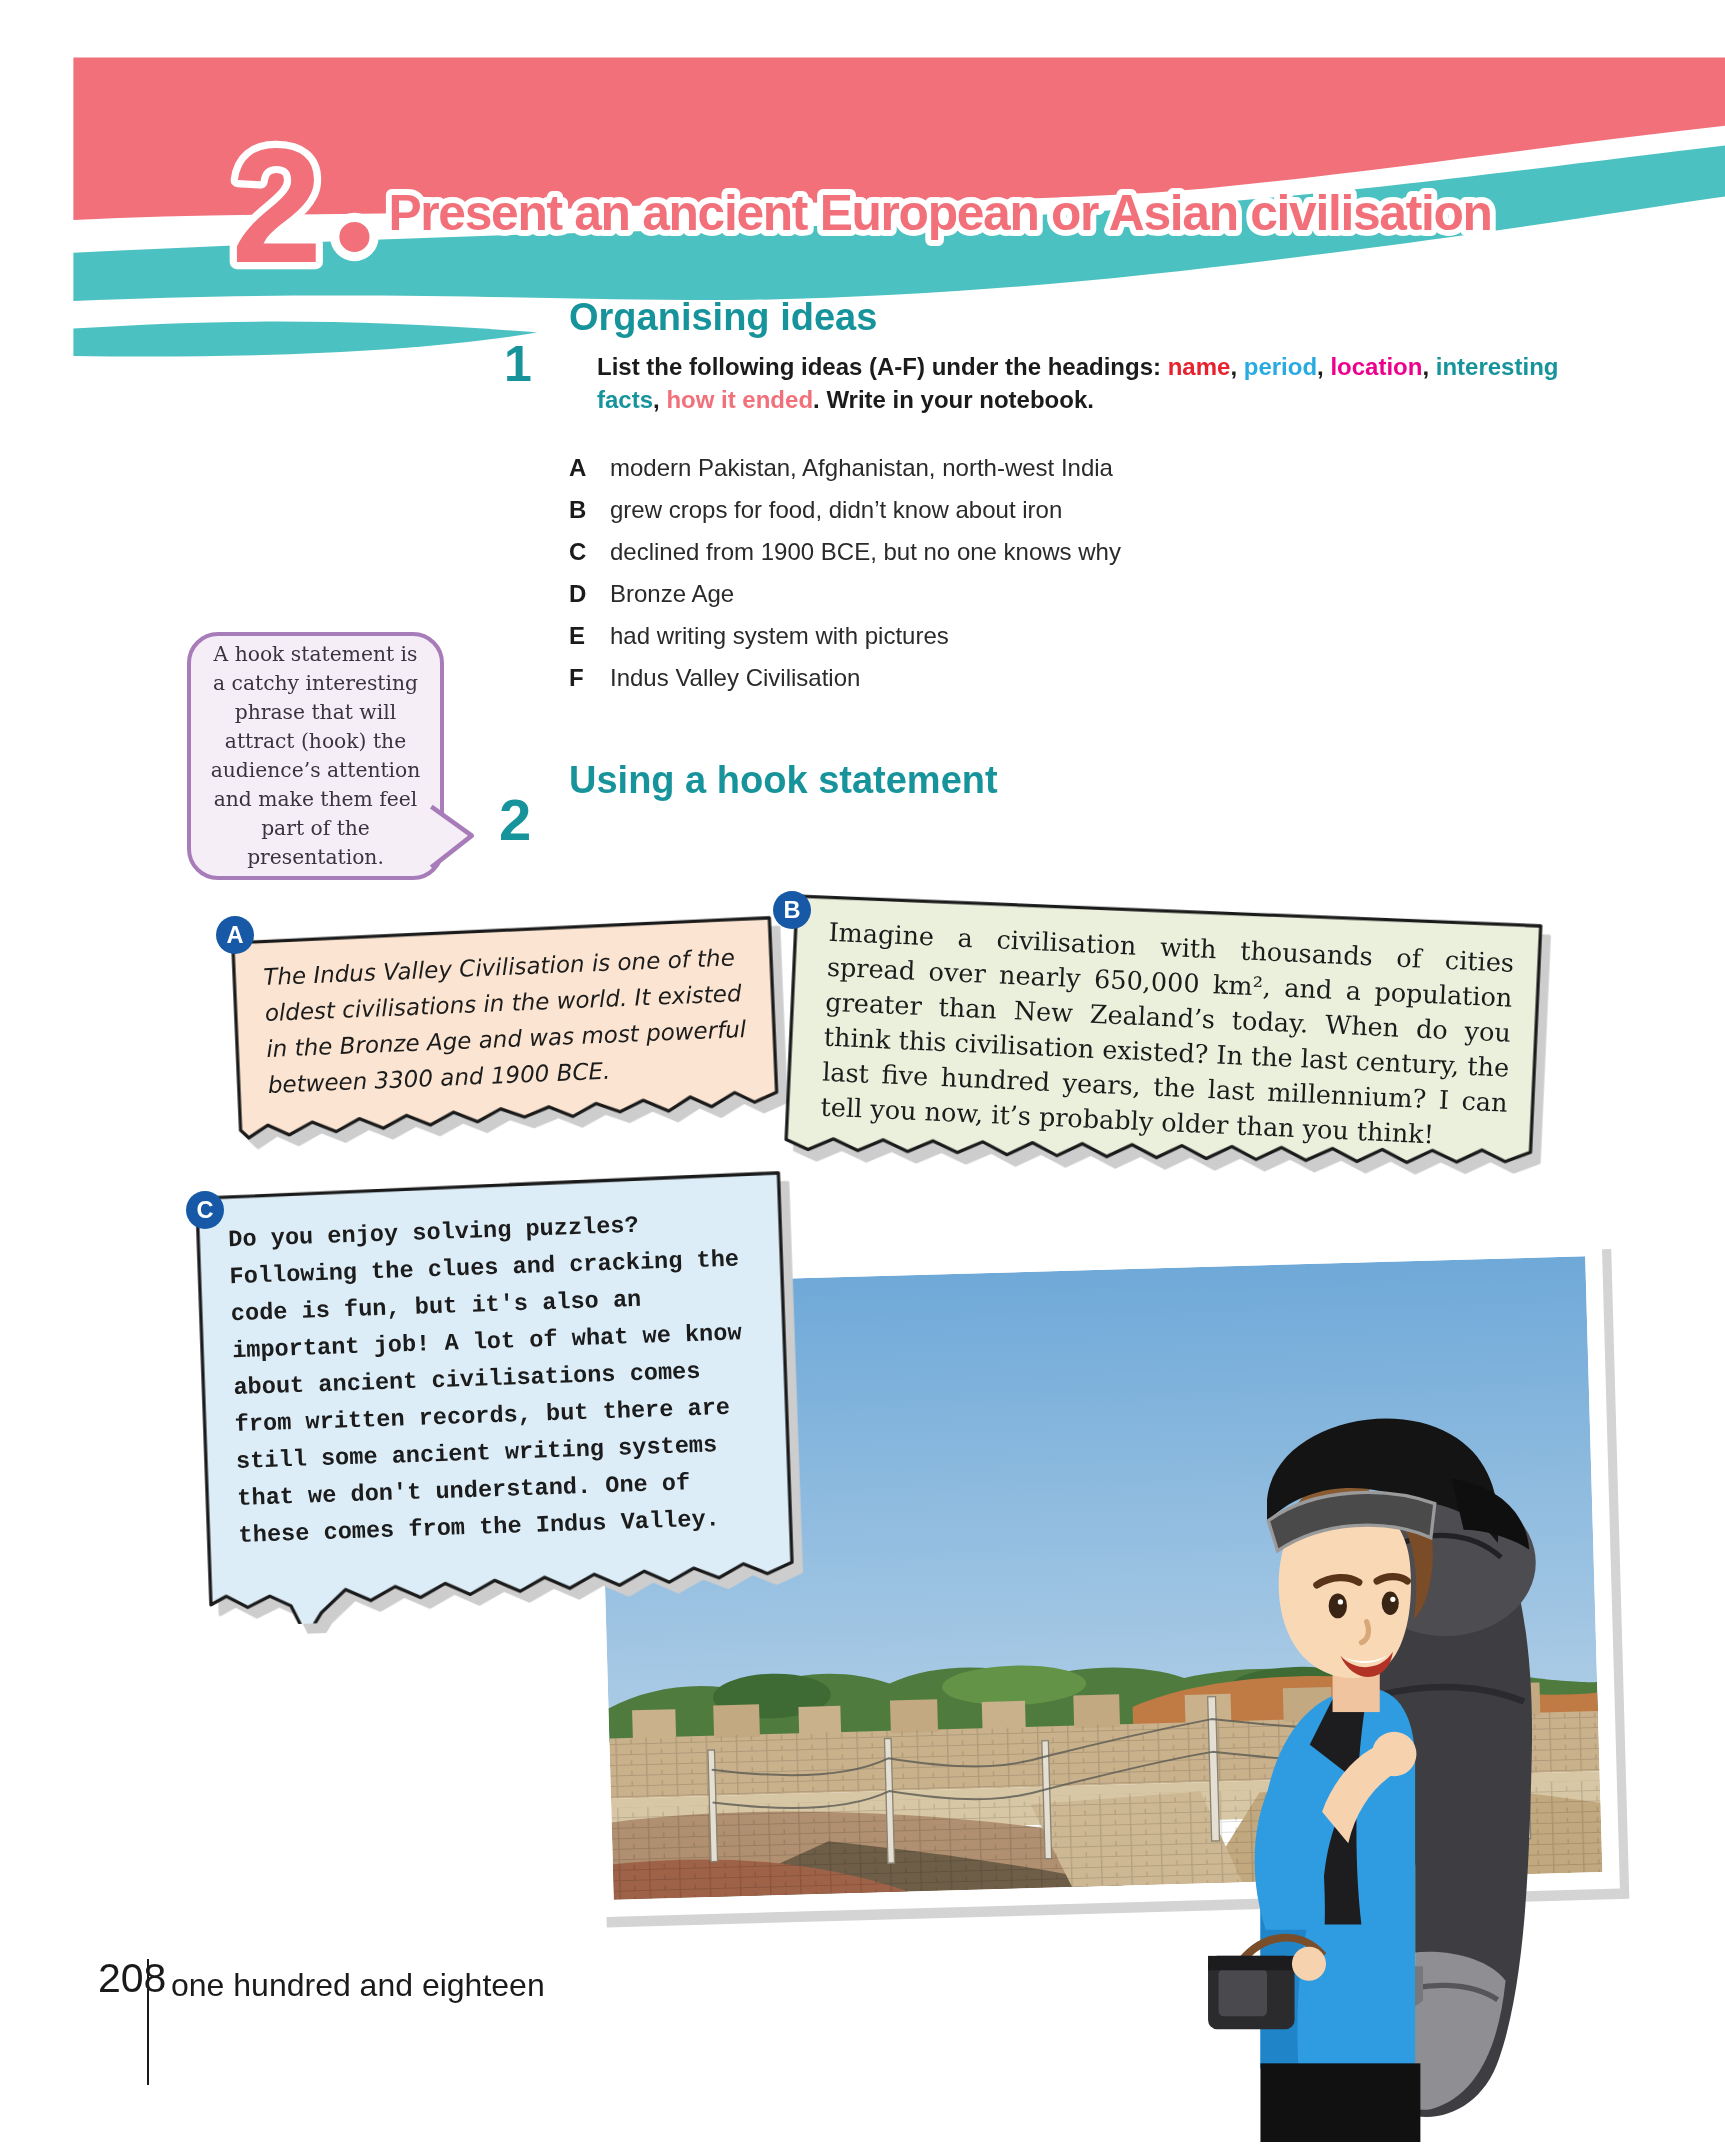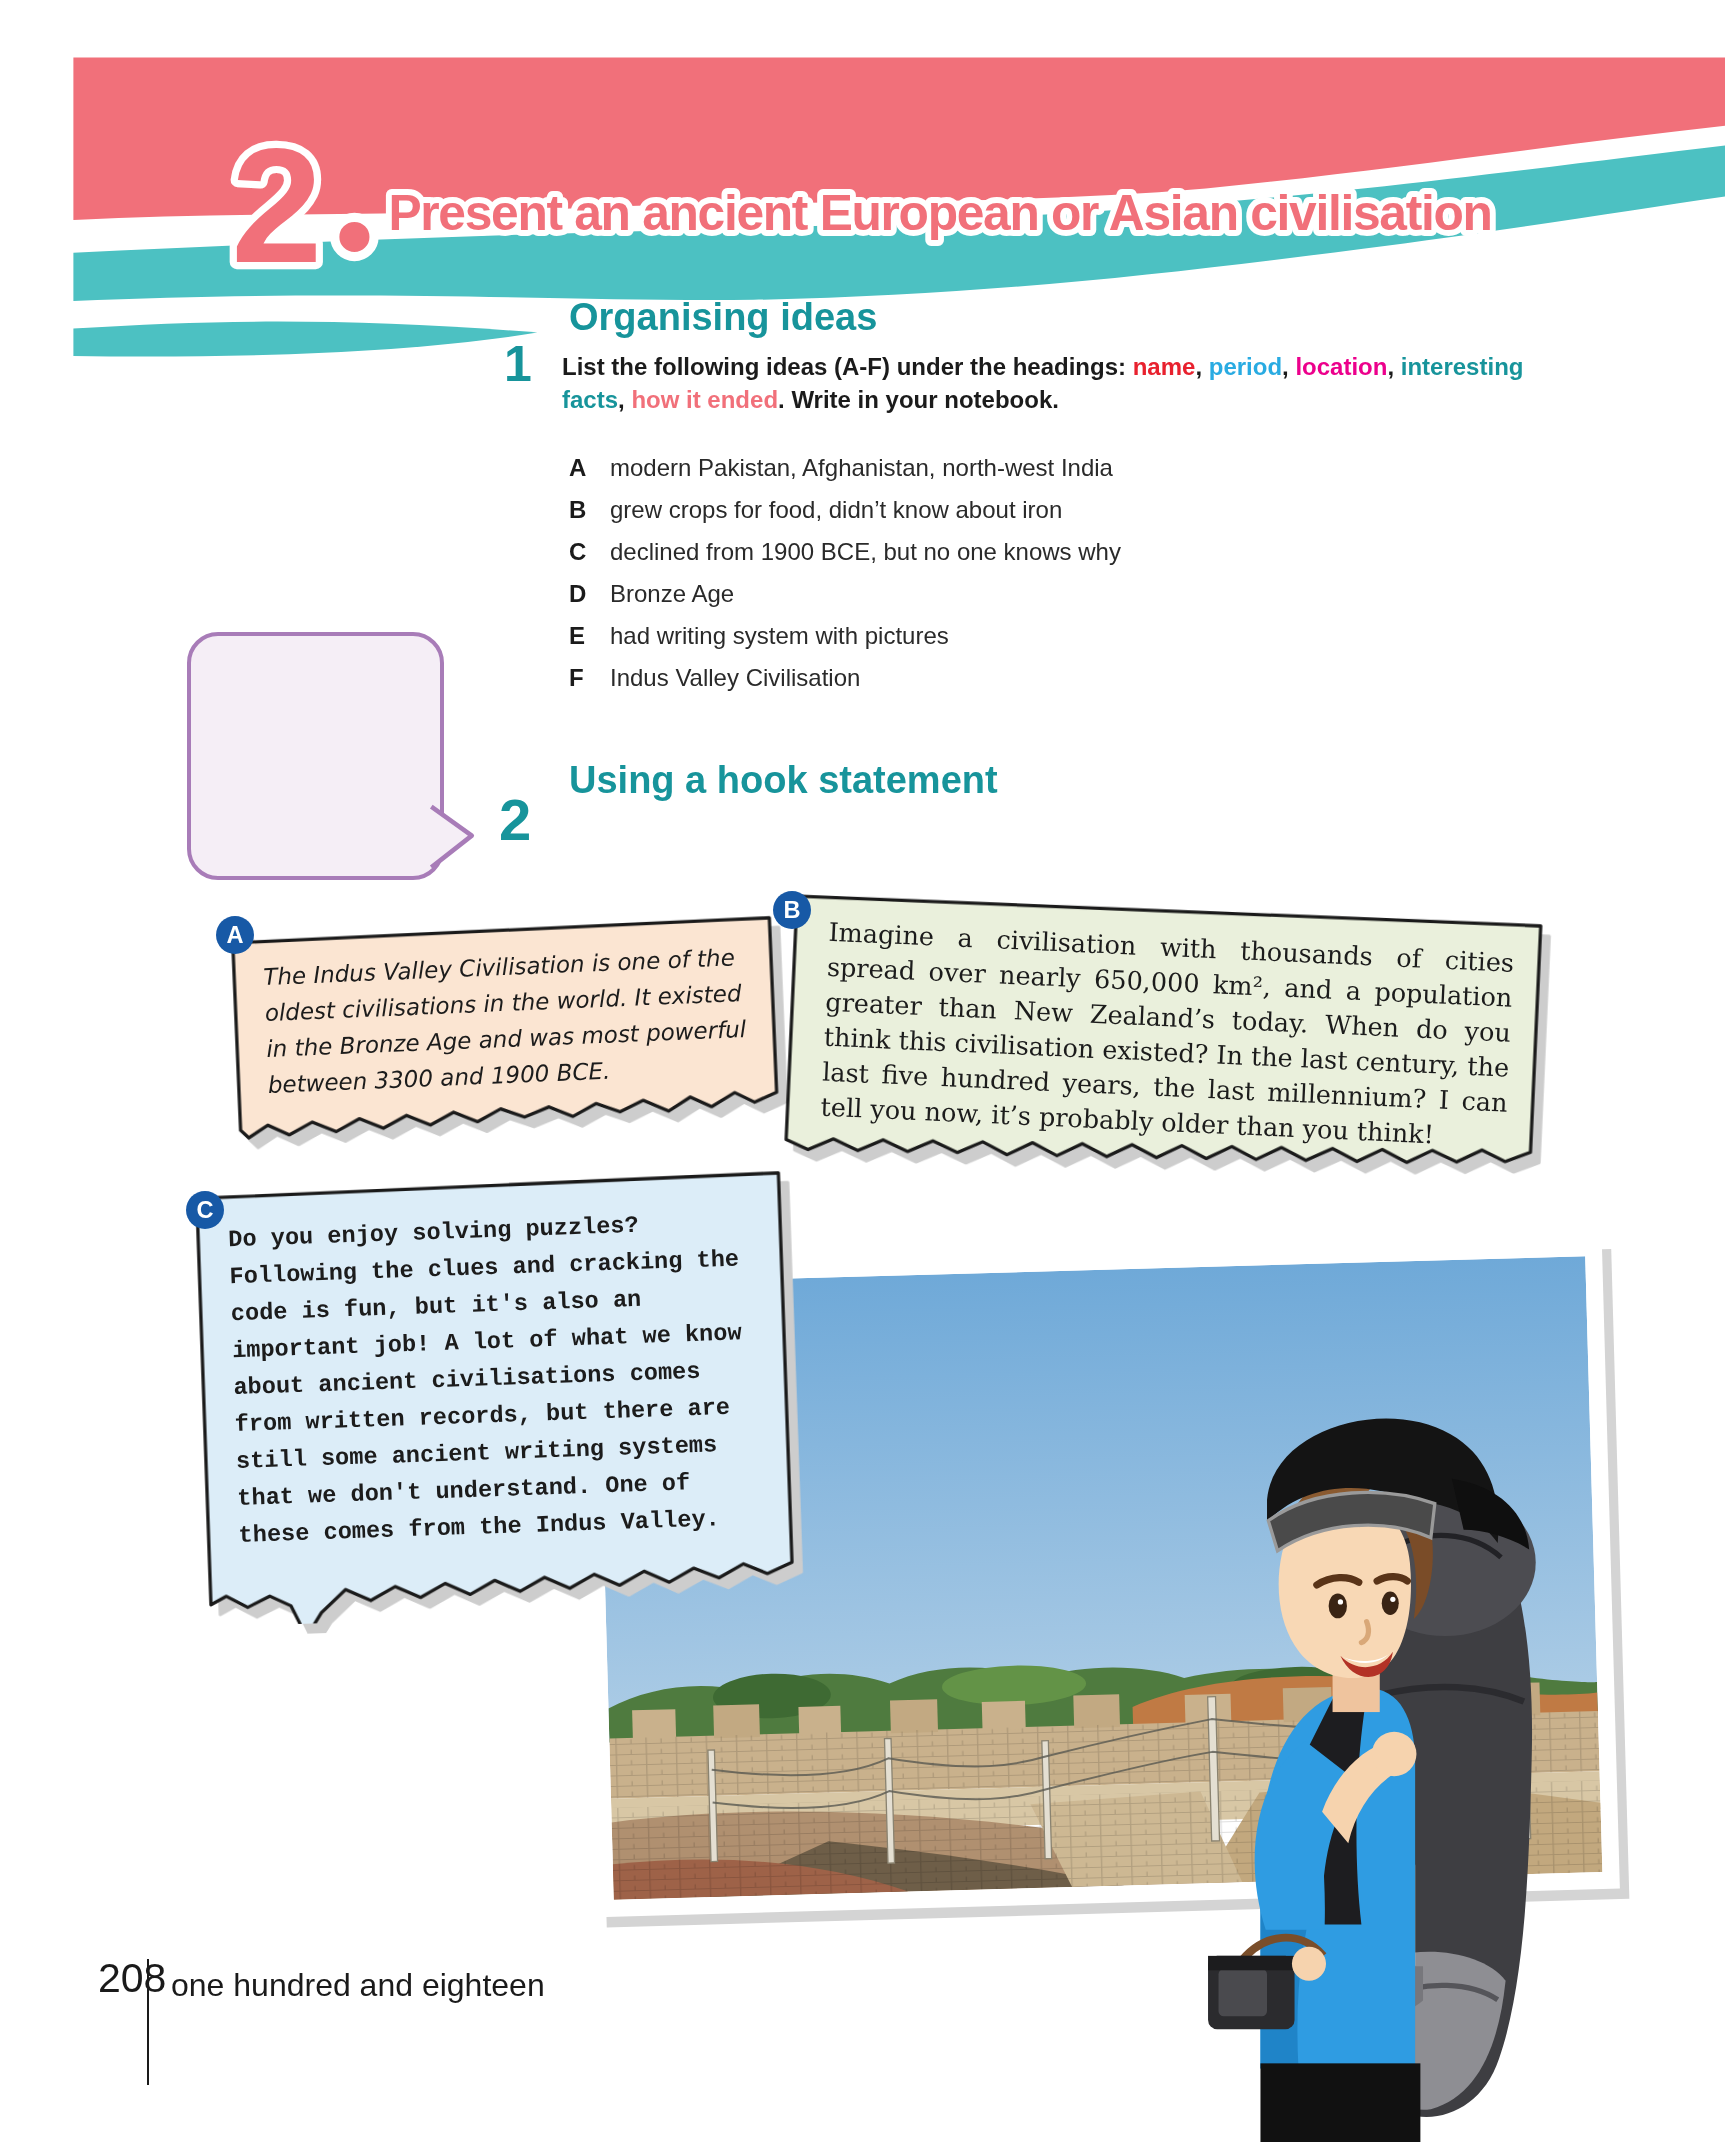--- a/index.html
+++ b/index.html
@@ -35,21 +35,21 @@
   .h-hook{left:569px;top:759px;}
   .ex-num{
     position:absolute;font-weight:bold;color:#17949B;line-height:1;
   }
   .ex1{left:504px;top:339px;font-size:50px;}
   .ex2{left:499px;top:791px;font-size:58px;}
   .instruction{
     position:absolute;margin:0;
     font-size:24px;font-weight:bold;color:#1b1b1b;line-height:33px;
   }
-  .instr-1{left:562px;top:350px;width:983px;}
+  .instr-1{left:597px;top:350px;width:983px;}
   .instr-2{left:569px;top:815px;width:1048px;}
   .kw-name{color:#E8212E;}
   .kw-period{color:#29ABE2;}
   .kw-location{color:#EC008C;}
   .kw-facts{color:#17949B;}
   .kw-ended{color:#F1707A;}
   
   .idea-list{
     position:absolute;left:569px;top:443px;margin:0;padding:0;list-style:none;
     font-size:24px;color:#2a2a2a;
@@ -133,20 +133,21 @@
   <ul class="idea-list">
     <li><span class="idea-letter">A</span><span>modern Pakistan, Afghanistan, north-west India</span></li>
     <li><span class="idea-letter">B</span><span>grew crops for food, didn’t know about iron</span></li>
     <li><span class="idea-letter">C</span><span>declined from 1900 BCE, but no one knows why</span></li>
     <li><span class="idea-letter">D</span><span>Bronze Age</span></li>
     <li><span class="idea-letter">E</span><span>had writing system with pictures</span></li>
     <li><span class="idea-letter">F</span><span>Indus Valley Civilisation</span></li>
   </ul>
 
   <div class="hook-bubble">
+    <p>A hook statement is a catchy interesting phrase that will attract (hook) the audience’s attention and make them feel part of the presentation.</p>
     <svg class="bubble-tail" viewBox="0 0 72 100" preserveAspectRatio="none">
       <path d="M2,4 L64,48 L2,96" fill="#F5EEF6" stroke="#A87CB8" stroke-width="7" stroke-linejoin="round"></path>
     </svg>
   </div>
 
   <h2 class="section-heading h-hook">Using a hook statement</h2>
   <div class="ex-num ex2">2</div>
 
   <div class="paper-card card-a">
     <svg class="paper-svg" viewBox="0 0 832 340" preserveAspectRatio="none">

